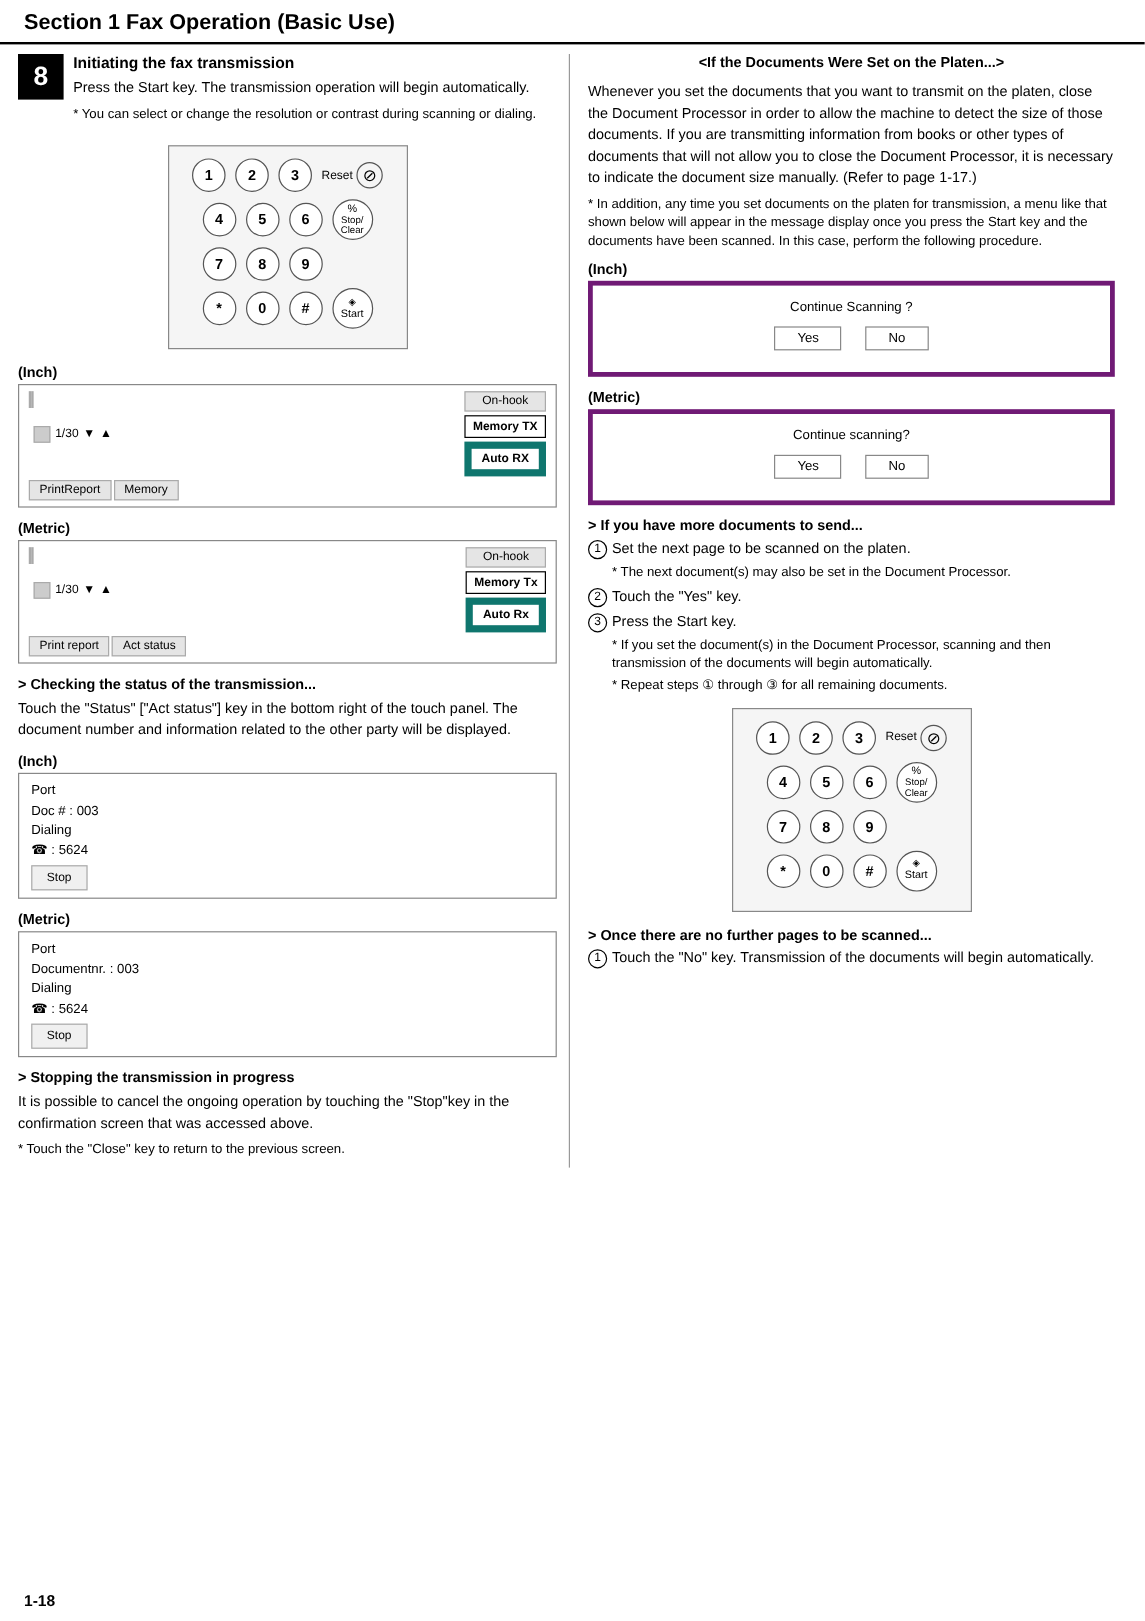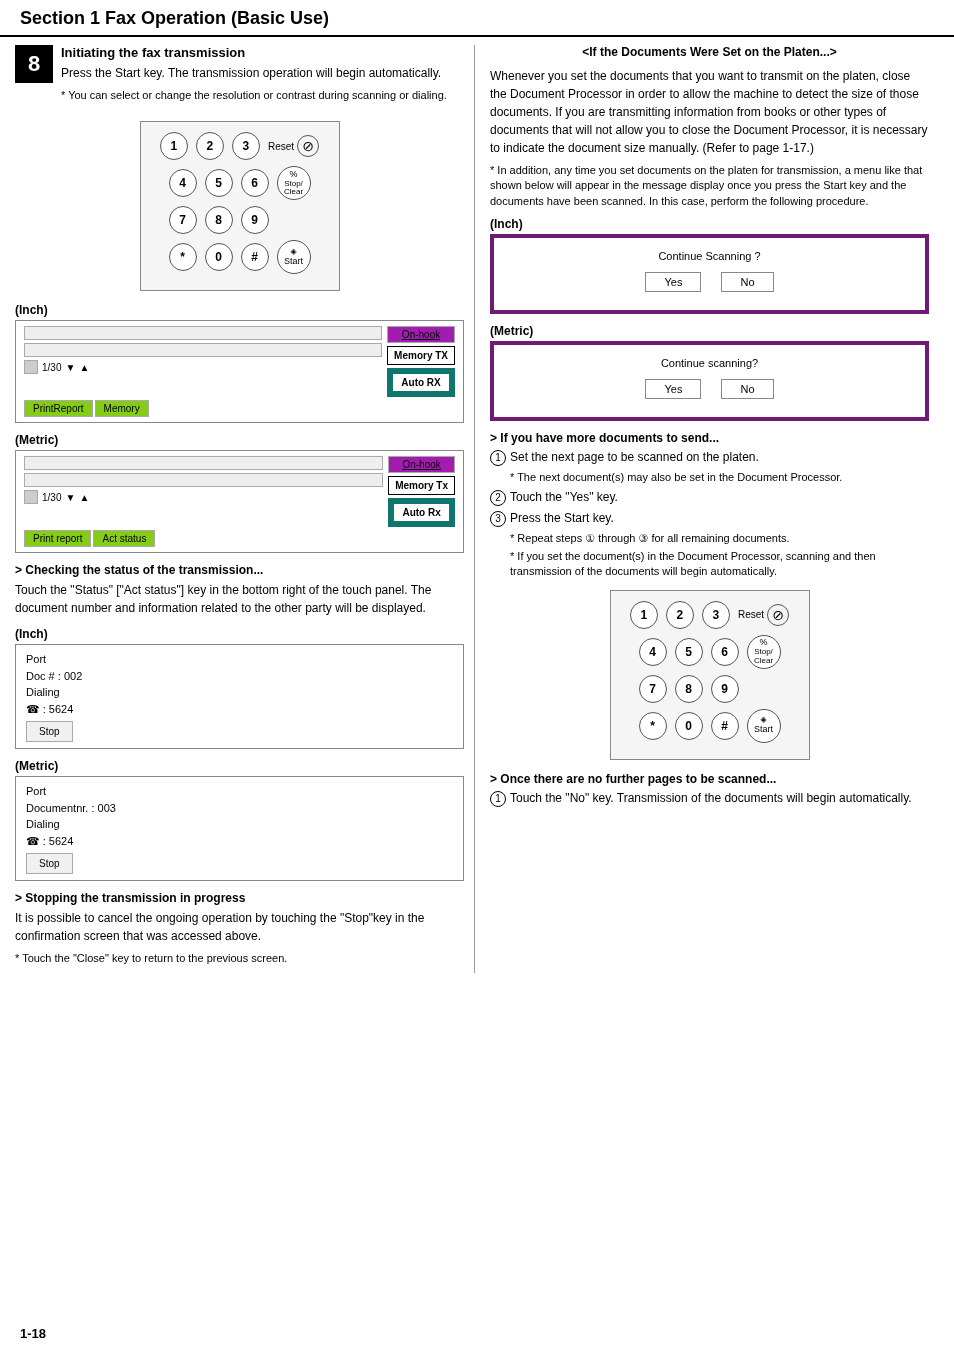--- a/index.html
+++ b/index.html
@@ -118,21 +118,21 @@
       border: 1px solid #888;
       background: #fff;
       padding: 5px 8px;
       margin-bottom: 8px;
       font-size: 11px;
     }
 
     .lcd-main-area {
       flex: 1;
       display: flex;
-      flex-direction: column;
+      flex-direction: row;
     }
 
     .lcd-top-bar {
       border: 1px solid #aaa;
       height: 14px;
       margin-bottom: 3px;
       background: #eee;
     }
 
     .lcd-second-bar {
@@ -154,22 +154,21 @@
       flex-direction: column;
       gap: 3px;
       margin-left: 5px;
     }
 
     .lcd-btn-onhook {
       border: 1px solid #aaa;
       padding: 2px 6px;
       font-size: 10px;
       text-align: center;
-      background: #a21caf;
-      text-decoration: underline;
+      background: #e5e5e5;
     }
 
     .lcd-btn-memory-tx {
       border: 1px solid #000;
       padding: 3px 6px;
       font-size: 10px;
       font-weight: bold;
       text-align: center;
       background: #fff;
     }
@@ -186,21 +185,21 @@
     .lcd-footer-row {
       display: flex;
       gap: 2px;
       margin-top: 3px;
     }
 
     .lcd-footer-btn {
       border: 1px solid #aaa;
       padding: 2px 8px;
       font-size: 10px;
-      background: #84cc16;
+      background: #e5e5e5;
     }
 
     
     .status-panel {
       border: 1px solid #888;
       padding: 6px 10px;
       font-size: 11px;
       margin-bottom: 6px;
       line-height: 1.5;
     }
@@ -437,21 +436,21 @@
           <div class="lcd-footer-btn">Act status</div>
         </div>
       </div>
 
       <div class="subsection-head">&gt; Checking the status of the transmission...</div>
       <div class="body-text">Touch the "Status" ["Act status"] key in the bottom right of the touch panel. The document number and information related to the other party will be displayed.</div>
 
       <div class="lcd-label">(Inch)</div>
       <div class="status-panel">
         <div>Port</div>
-        <div>Doc #   : 002</div>
+        <div>Doc #   : 003</div>
         <div>Dialing</div>
         <div>☎ : 5624</div>
         <div class="stop-btn">Stop</div>
       </div>
 
       <div class="lcd-label">(Metric)</div>
       <div class="status-panel">
         <div>Port</div>
         <div>Documentnr. : 003</div>
         <div>Dialing</div>
@@ -500,22 +499,22 @@
 
       <div class="numbered-item">
         <span class="circle-num">2</span>
         <span>Touch the "Yes" key.</span>
       </div>
 
       <div class="numbered-item">
         <span class="circle-num">3</span>
         <span>Press the Start key.</span>
       </div>
+      <div class="note-indent">* If you set the document(s) in the Document Processor, scanning and then transmission of the documents will begin automatically.</div>
       <div class="note-indent">* Repeat steps ① through ③ for all remaining documents.</div>
-      <div class="note-indent">* If you set the document(s) in the Document Processor, scanning and then transmission of the documents will begin automatically.</div>
 
       <div class="keypad-container" style="margin-top:10px;">
         <div class="keypad-row">
           <div class="key-circle">1</div>
           <div class="key-circle">2</div>
           <div class="key-circle">3</div>
           <div class="key-reset" style="font-size:10px; display:flex; align-items:center; gap:3px;">
             <span>Reset</span>
             <span style="width:22px;height:22px;border-radius:50%;border:1.5px solid #555;display:inline-flex;align-items:center;justify-content:center;font-size:14px;">⊘</span>
           </div>

